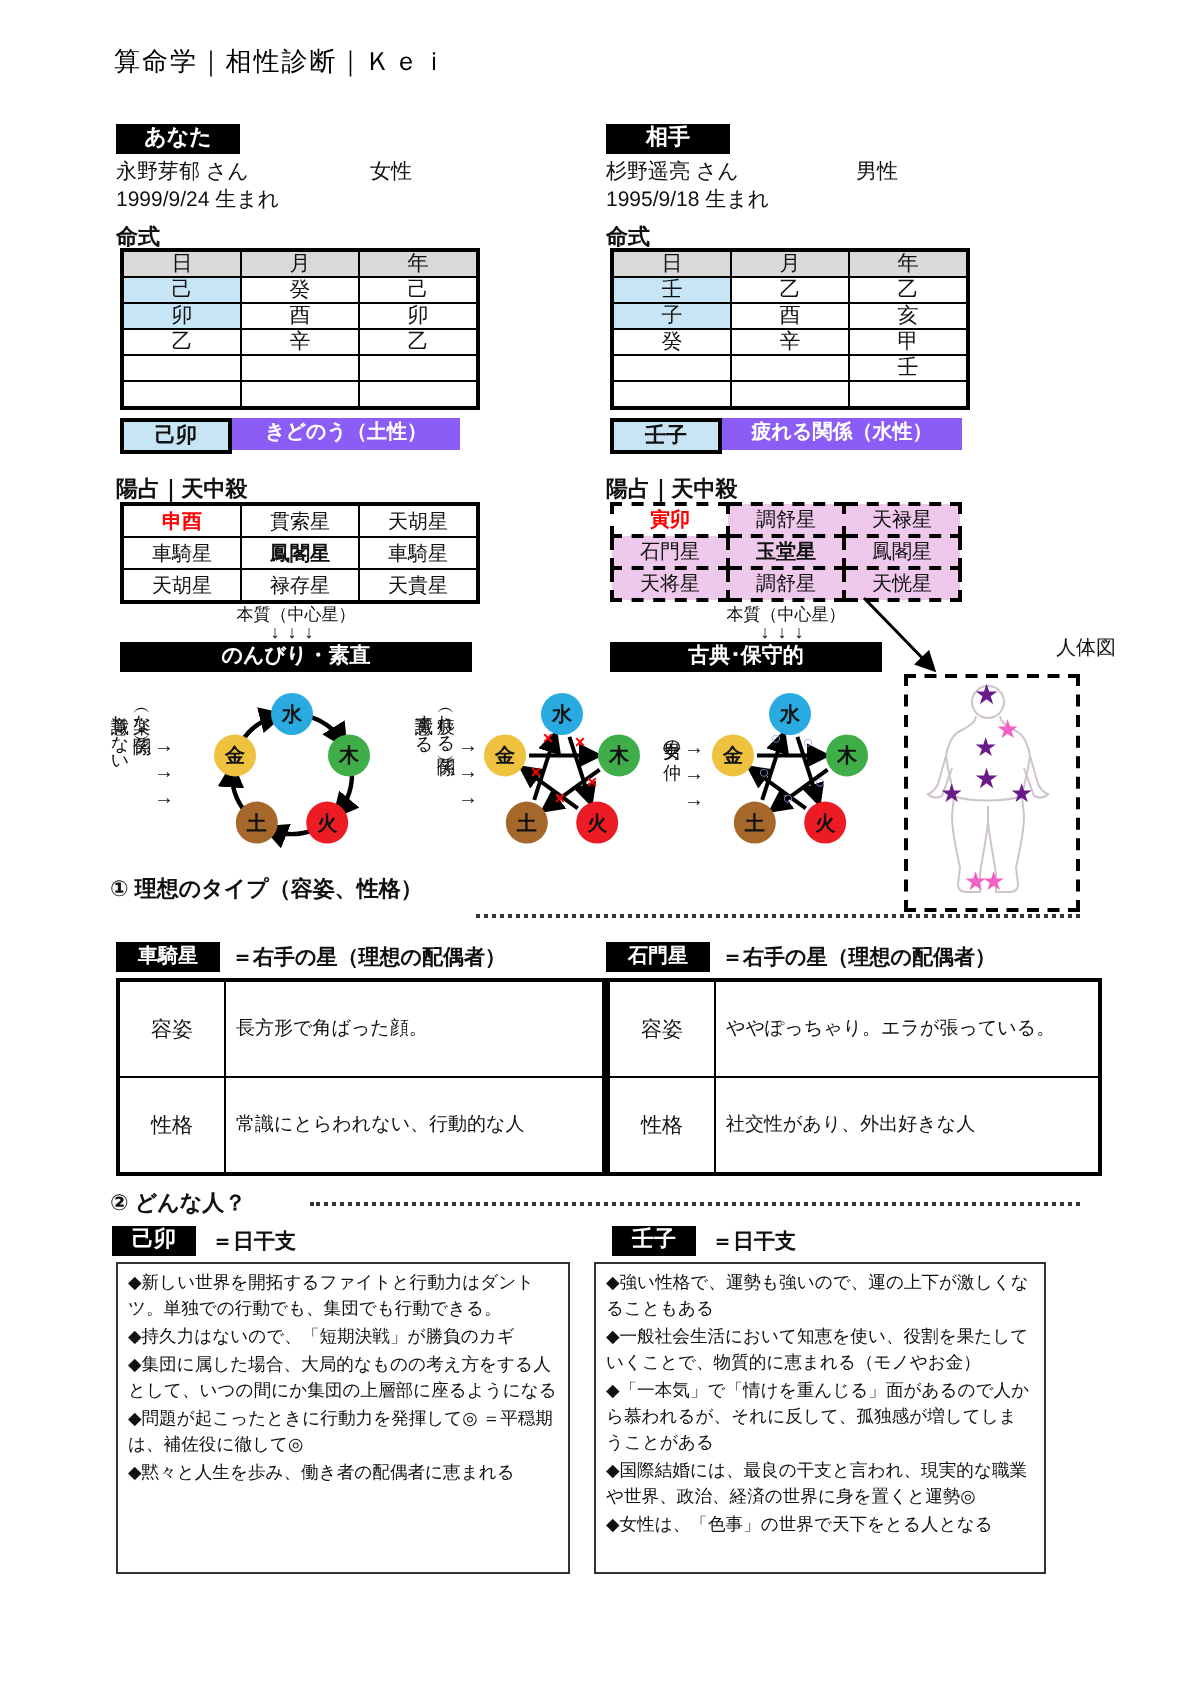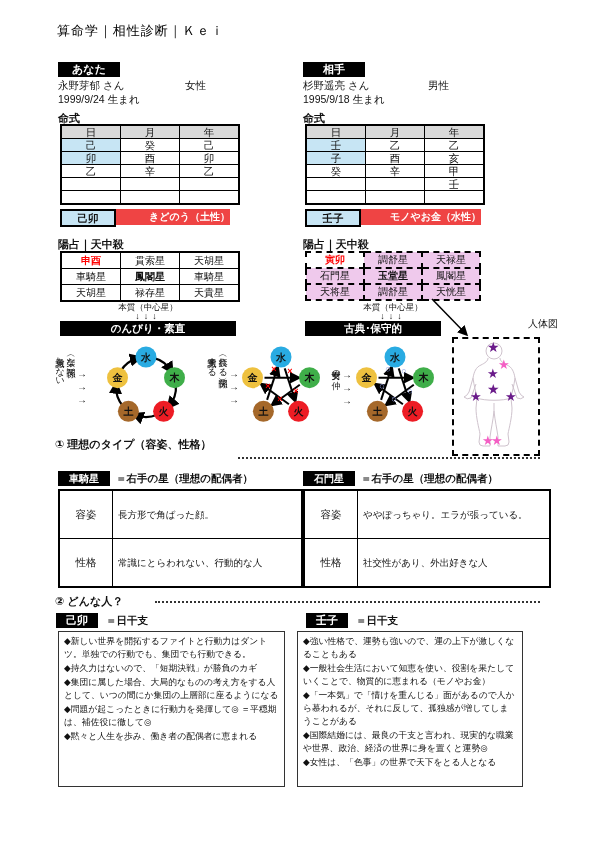--- a/index.html
+++ b/index.html
@@ -10,21 +10,21 @@
   .title{font-size:13px;color:#000000;letter-spacing:1px;}
   .badge{background:#000;color:#fff;font-size:11px;font-weight:bold;text-align:center;line-height:15px;height:15px;}
   .txt{font-size:10.5px;}
   .sec-h{font-size:11px;font-weight:bold;}
   table{border-collapse:collapse;}
   .meishiki{border:2px solid #000;}
   .meishiki td{border:1px solid #000;width:58px;height:12px;text-align:center;font-size:10.5px;padding:0;line-height:12px;}
   .meishiki tr.hd td{background:#D9D9D9;}
   td.blue{background:#C7E5F4;}
   .pillar{border:2px solid #000;background:#C7E5F4;font-size:10.5px;font-weight:bold;text-align:center;line-height:14px;height:14px;width:52px;}
-  .pillar-read{background:#ef4444;color:#fff;font-size:10px;font-weight:bold;text-align:right;line-height:16px;height:16px;}
+  .pillar-read{background:#8b5cf6;color:#fff;font-size:10px;font-weight:bold;text-align:center;line-height:16px;height:16px;}
   .yousen{border:2px solid #000;}
   .yousen td{border:1px solid #000;width:58px;height:15px;text-align:center;font-size:10px;padding:0;}
   .ydash{border:2px dashed #000;}
   .ydash td{border:2px dashed #000;width:56px;height:14px;text-align:center;font-size:10px;padding:0;background:#EFC9EC;}
   .ydash td.wcell{background:#fff;}
   td.red{color:#F00;font-weight:bold;}
   td.bld{font-weight:bold;}
   .honshitsu{font-size:8.5px;text-align:center;}
   .darr{font-size:9px;text-align:center;letter-spacing:4px;}
   .bar{background:#000;color:#fff;font-size:10.5px;font-weight:bold;text-align:center;line-height:15px;height:15px;}
@@ -135,21 +135,21 @@
           <td></td>
           <td></td>
           <td></td>
         </tr>
   </tbody>
     </table>
 
   <div class="abs pillar" style="left:60px;top:209px;">己卯</div>
   <div class="abs pillar-read" style="left:116px;top:209px;width:114px;">きどのう（土性）</div>
   <div class="abs pillar" style="left:305px;top:209px;">壬子</div>
-  <div class="abs pillar-read" style="left:361px;top:209px;width:120px;">モノやお金（水性）</div>
+  <div class="abs pillar-read" style="left:361px;top:209px;width:120px;">疲れる関係（水性）</div>
 
   <div class="abs sec-h" style="left:58px;top:237px;">陽占｜天中殺</div>
   <table class="abs yousen" style="left:60px;top:251px;">
     <tbody>
         <tr>
           <td class="red">申酉</td>
           <td>貫索星</td>
           <td>天胡星</td>
         </tr>
     <tr>

